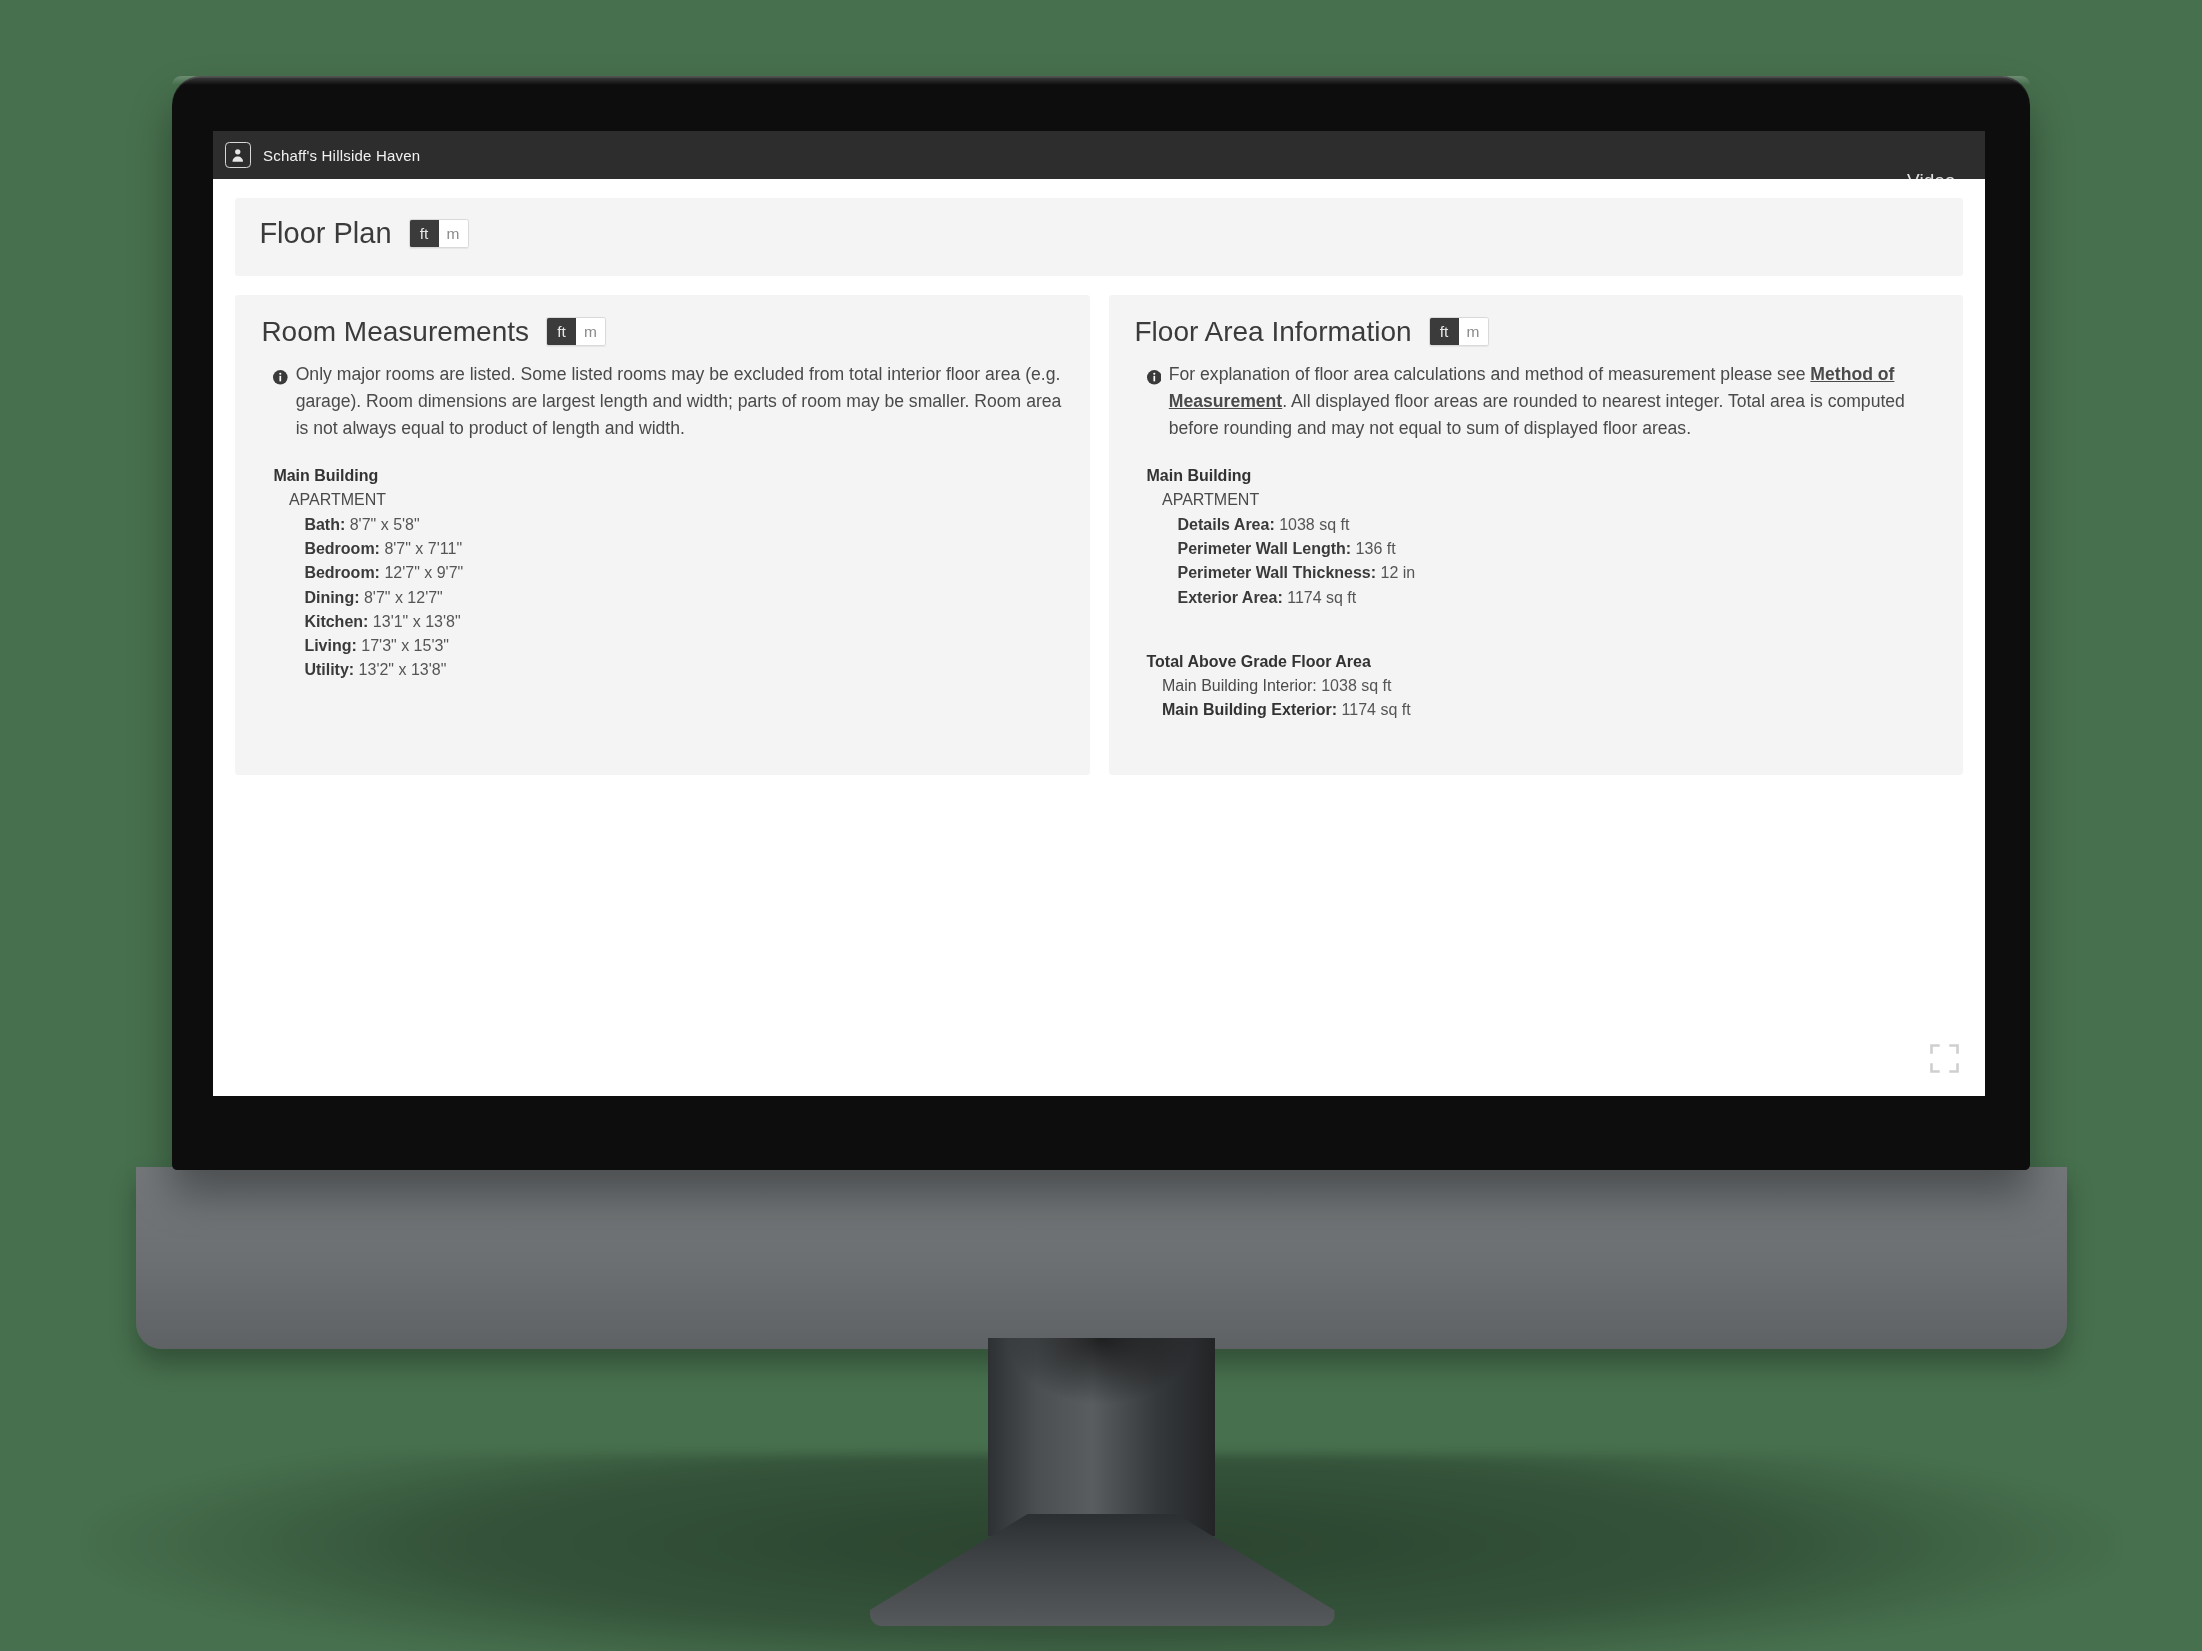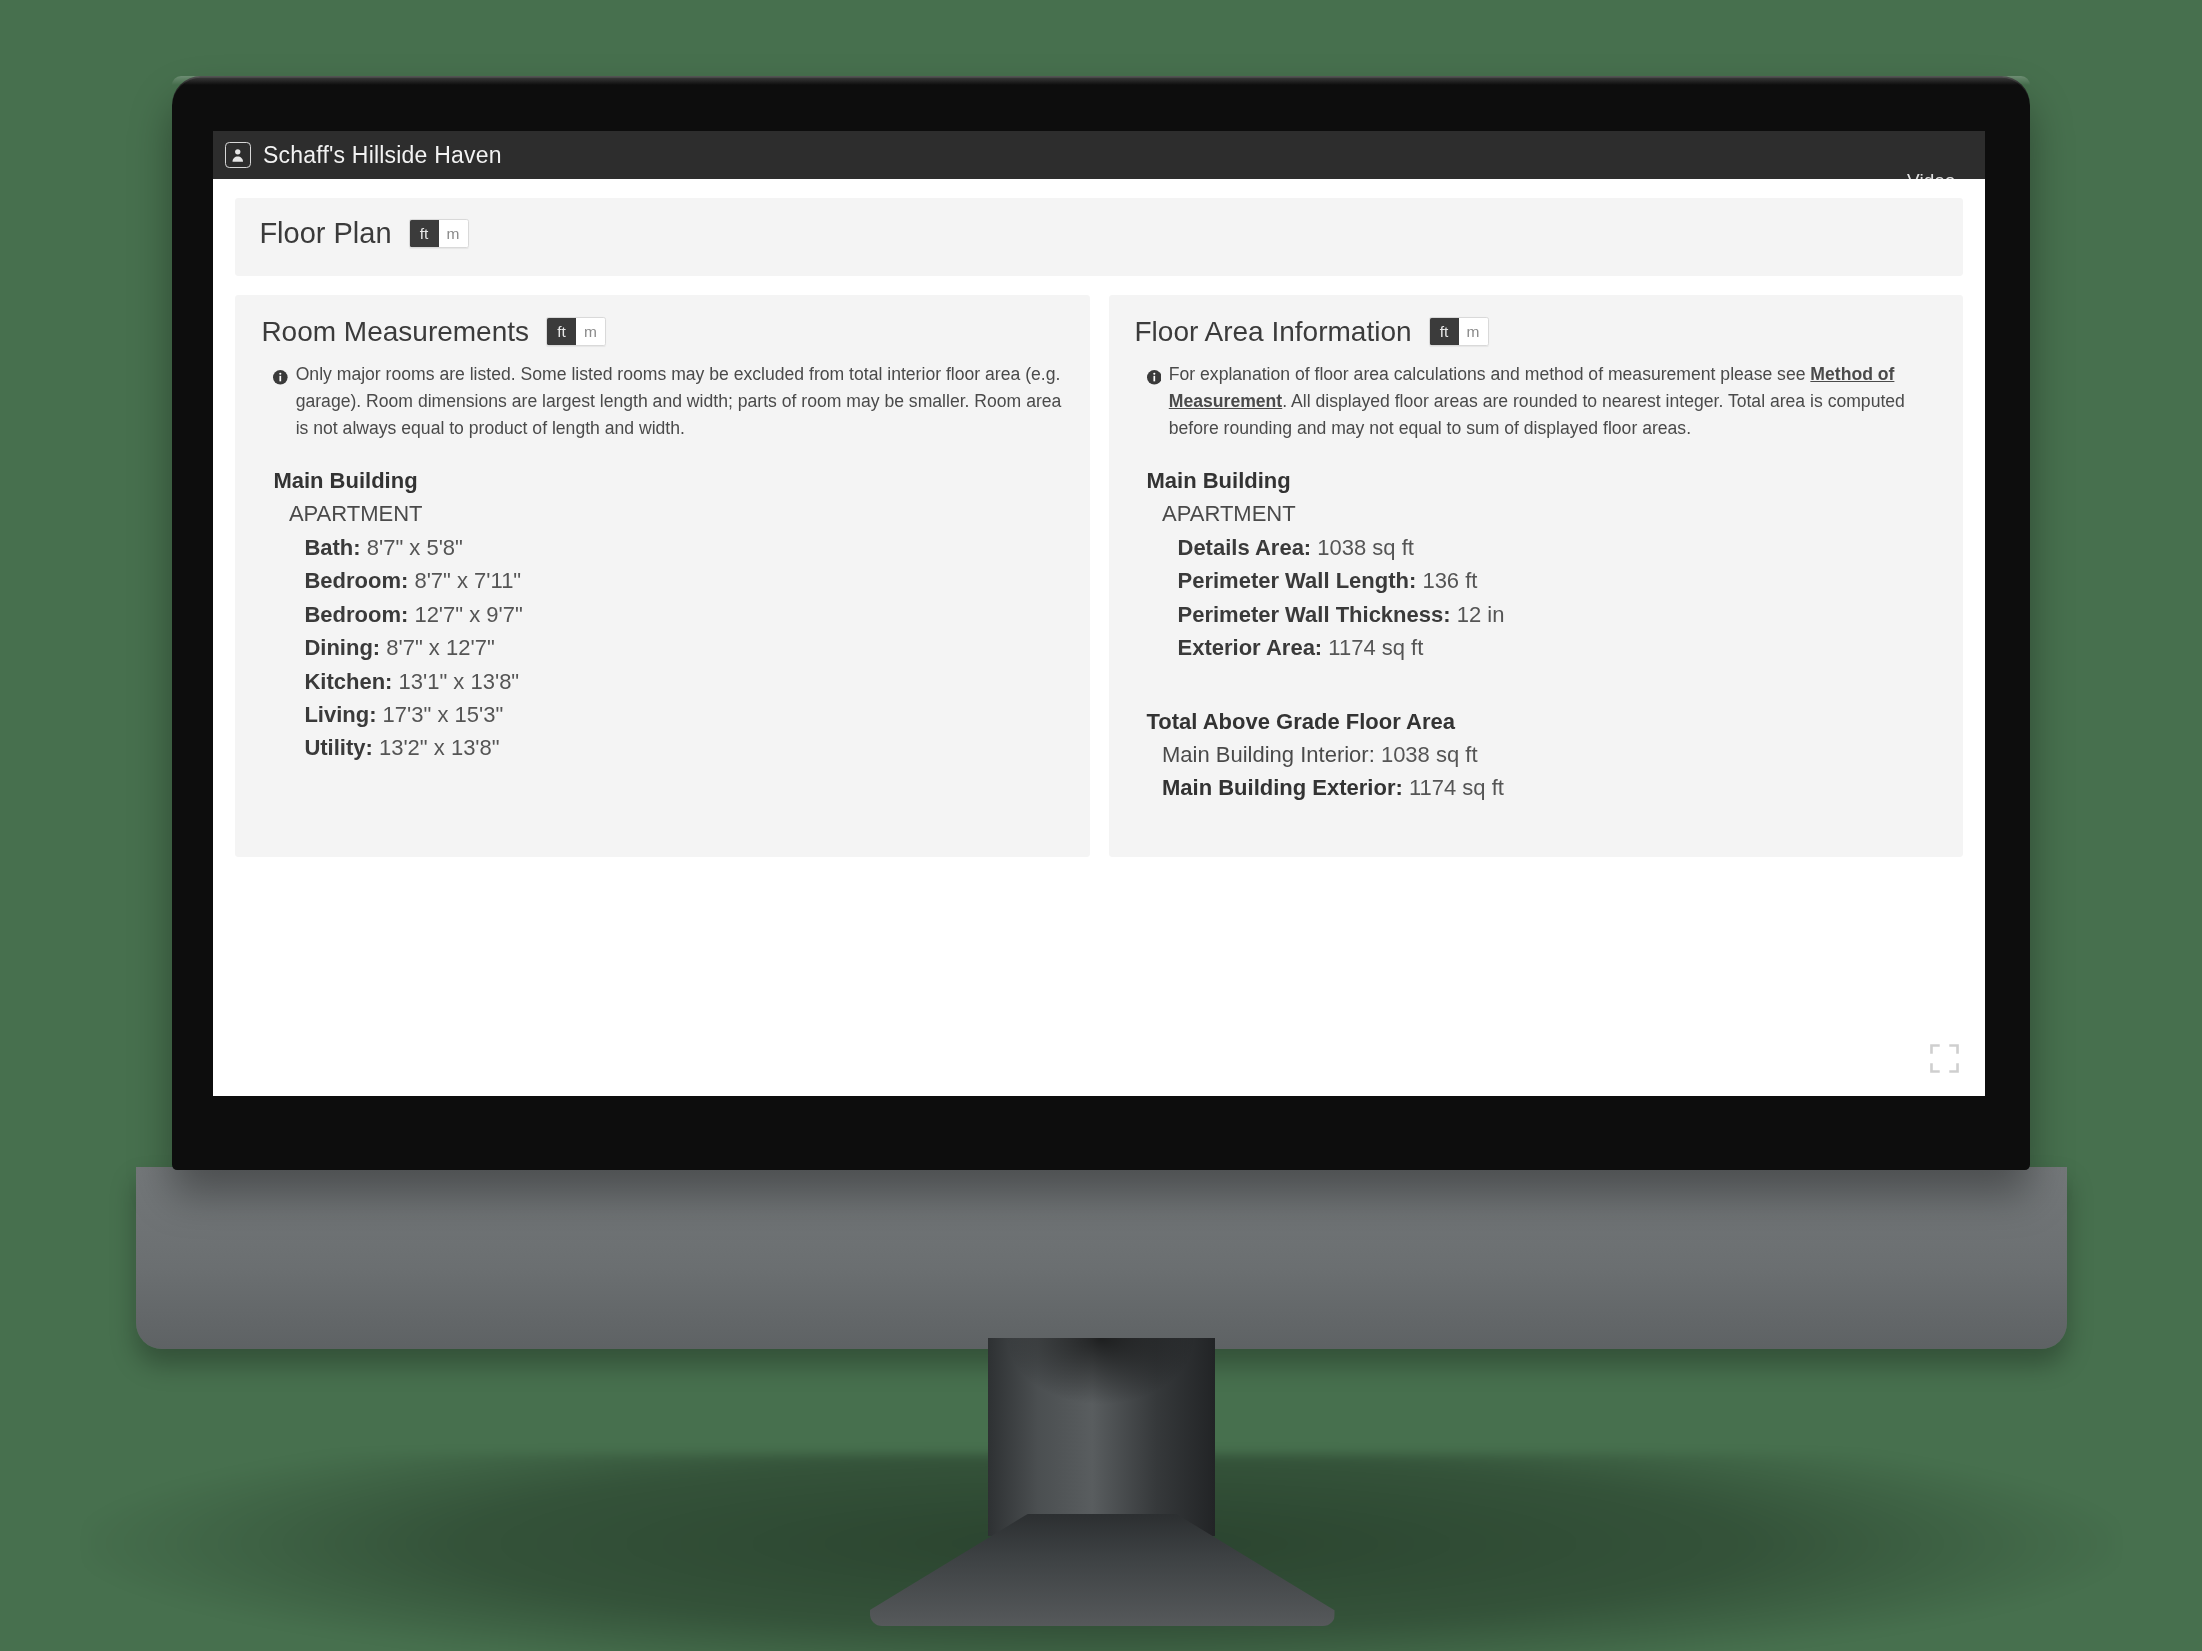--- a/index.html
+++ b/index.html
@@ -131,21 +131,21 @@
     border: 1.7px solid #d8d8d8;
     border-radius: 4.3px;
     display: flex;
     align-items: center;
     justify-content: center;
     box-sizing: border-box;
   }
   .avatar-box svg { display: block; }
   .brand-title {
     color: #f2f2f2;
-    font-size: 23px;
+    font-size: 15px;
     letter-spacing: 0.2px;
   }
   .nav {
     display: flex;
     align-items: center;
     gap: 31px;
     padding-right: 5.2px;
     flex-direction: column;
   }
   .nav-item {
@@ -260,21 +260,21 @@
   }
   .note a {
     color: #4a4a4a;
     text-decoration: underline;
     font-weight: 600;
     cursor: pointer;
   }
 
   .data-block {
     margin-top: 22.4px;
-    font-size: 22px;
+    font-size: 16px;
     color: #4a4a4a;
     line-height: 1.52;
     padding-left: 12px;
   }
   .lvl-building {
     font-weight: bold;
     color: #333333;
   }
   .lvl-unit {
     padding-left: 15.5px;

